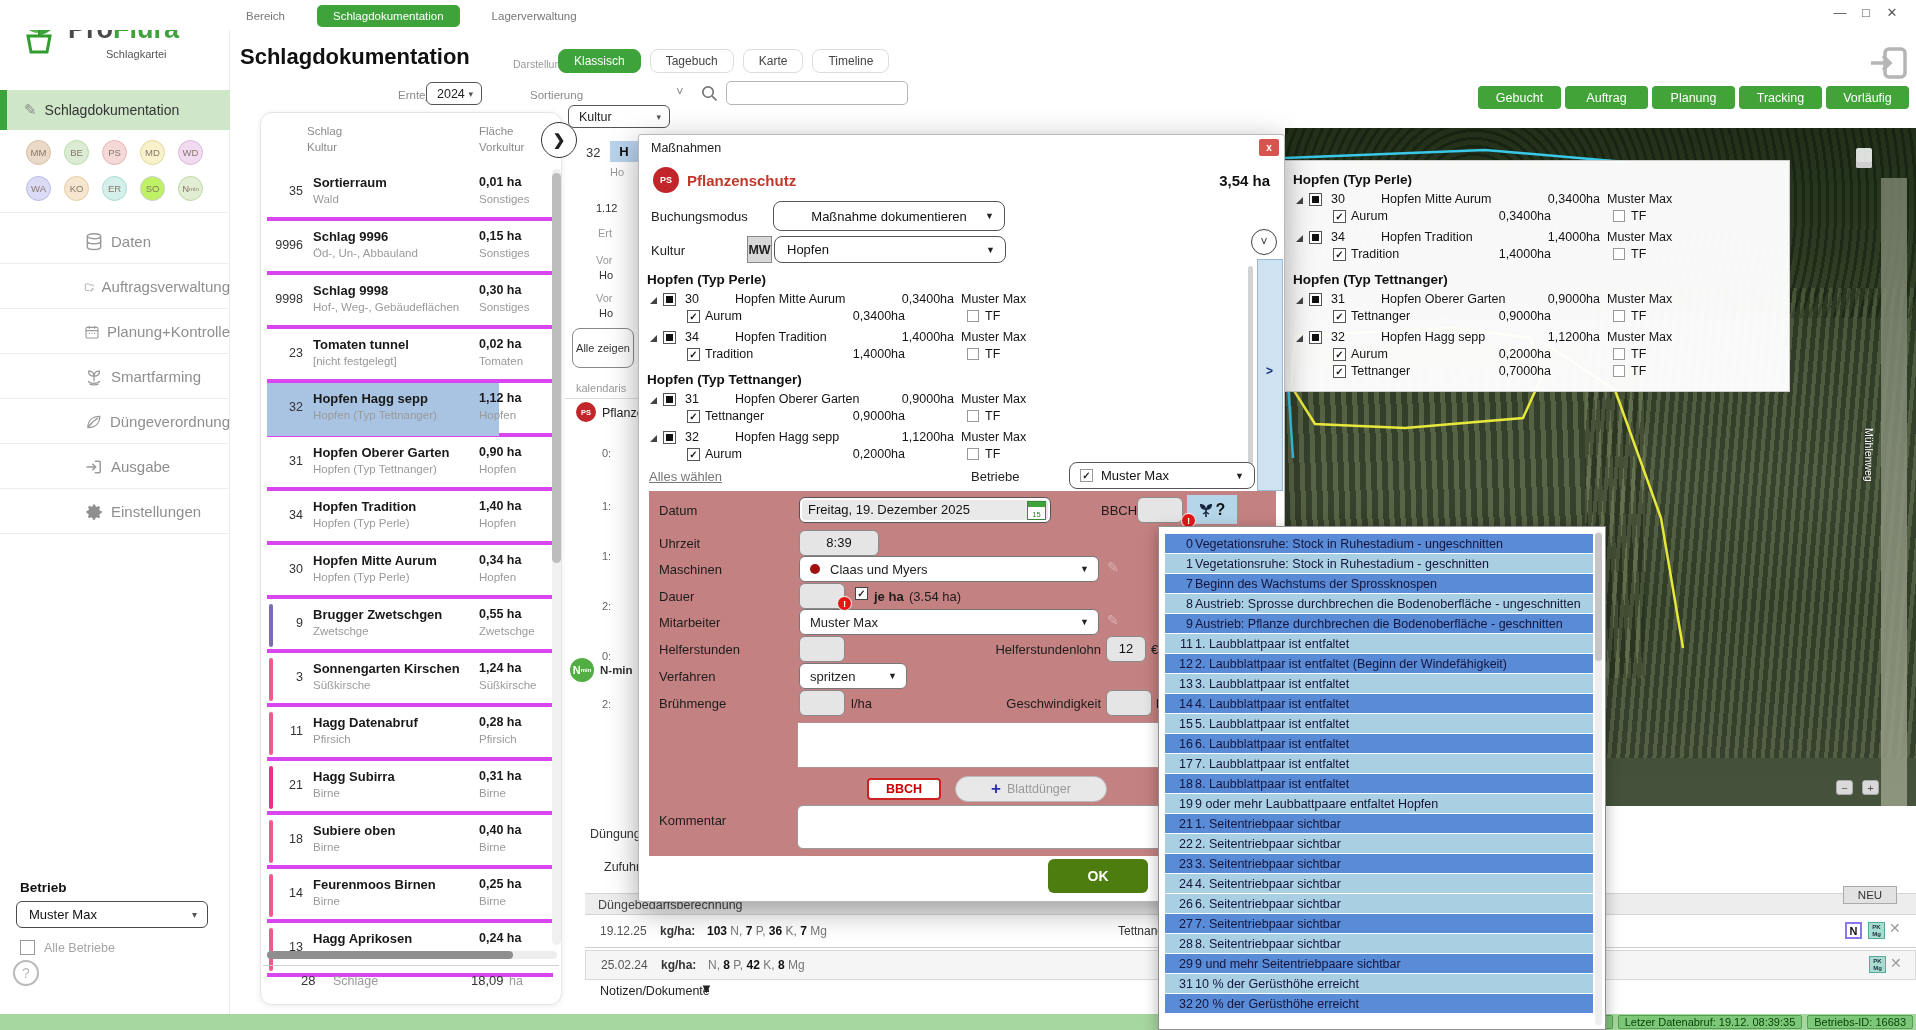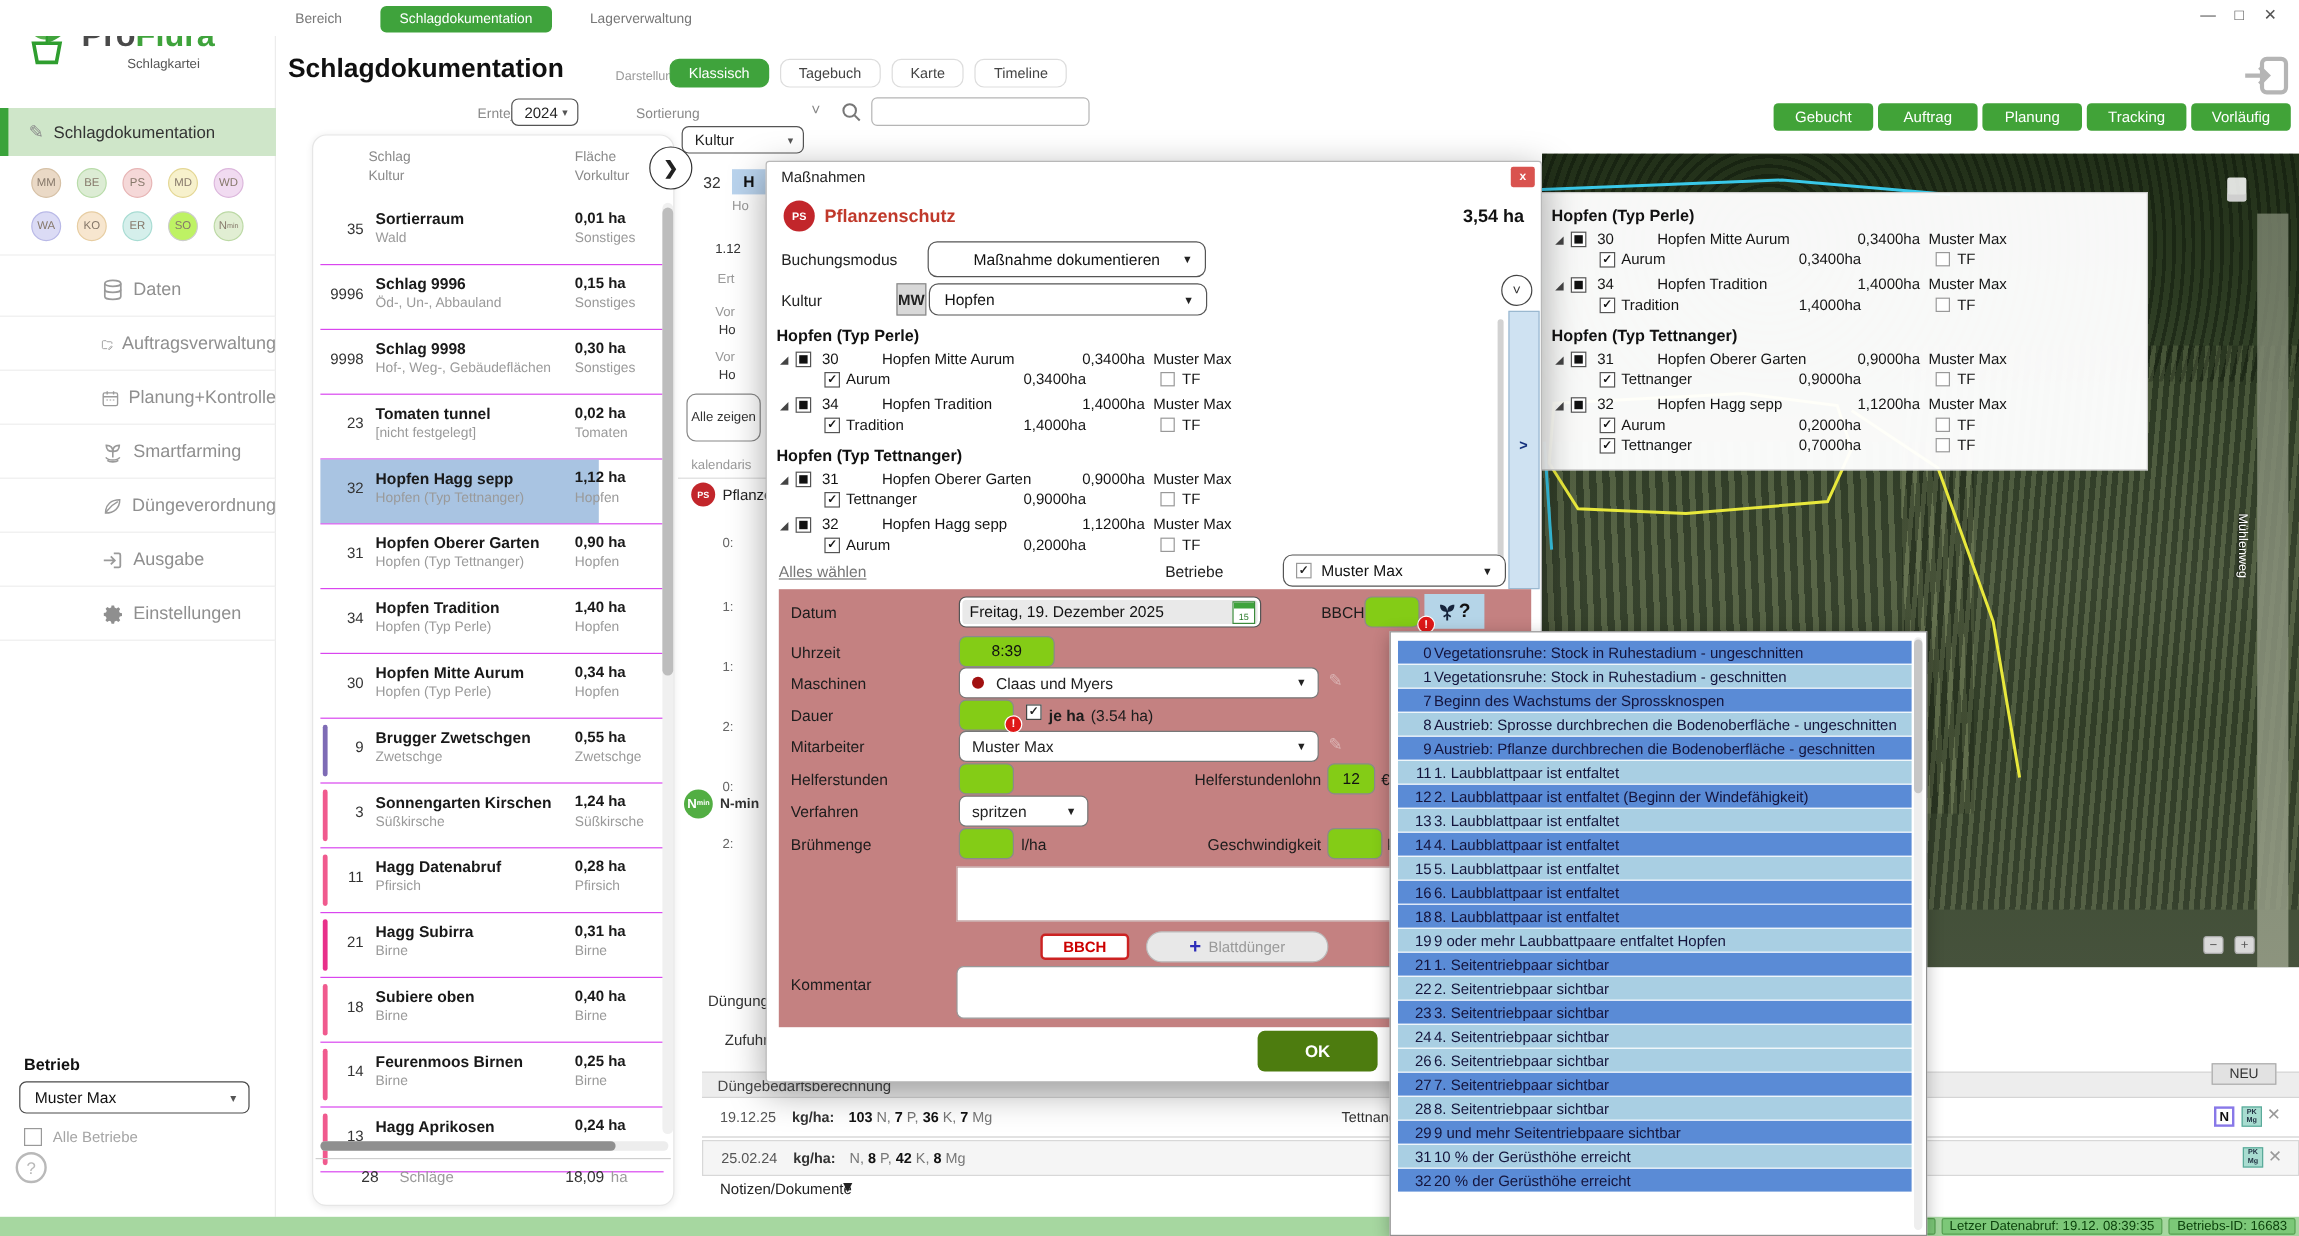--- a/index.html
+++ b/index.html
@@ -45,21 +45,21 @@
   .fselect{border:1px solid #555;border-radius:6px;background:#fff;display:flex;align-items:center;position:relative}
   .fselect .v{margin-left:10px;font-size:12.5px;color:#222}
   .fselect .c{position:absolute;right:8px;font-size:9px;color:#555}
   .searchinput{border:1px solid #b5b5b5;border-radius:5px;background:#fff}
   .statusbtns{left:1478px;top:86px;display:flex;gap:4px}
   .sbtn{width:83px;height:23px;background:#41a338;border-radius:4px;color:#fff;font-size:12.5px;display:flex;align-items:center;justify-content:center;cursor:pointer}
   
   .card{left:260px;top:112px;width:302px;height:893px;background:#fff;border:1px solid #e6e6e6;border-radius:12px;box-shadow:0 1px 6px rgba(0,0,0,.08);z-index:3}
   .clh{position:absolute;font-size:11.5px;color:#8a8a8a}
   .frows{position:absolute;left:6px;top:54px;width:286px}
-  .frow{position:relative;height:54px;border-bottom:1px solid #d946ef}
+  .frow{position:relative;height:54px;border-bottom:4px solid #d946ef}
   .frow .selbg{display:none;position:absolute;left:0;top:0;width:232px;height:53px;background:#a9c4e2}
   .frow[data-selected] .selbg{display:block}
   .frow .rowbar{position:absolute;left:2px;top:5px;width:4px;height:43px;border-radius:2px}
   .frow .rnum{position:absolute;left:4px;top:17px;width:32px;text-align:right;font-size:12.5px;color:#333}
   .frow .rname{position:absolute;left:46px;top:8px;font-size:13px;font-weight:bold;color:#191919;white-space:nowrap}
   .frow .rkultur{position:absolute;left:46px;top:26px;font-size:11.5px;color:#9a9a9a;white-space:nowrap}
   .frow .rarea{position:absolute;left:212px;top:8px;font-size:12.5px;font-weight:bold;color:#191919}
   .frow .rvor{position:absolute;left:212px;top:26px;font-size:11.5px;color:#9a9a9a}
   .circlebtn{width:36px;height:36px;border:1.5px solid #333;border-radius:50%;background:#fff;display:flex;align-items:center;justify-content:center;font-size:15px;font-weight:bold;color:#222;z-index:5;cursor:pointer}
   
@@ -81,21 +81,21 @@
   .tfl{position:absolute;left:338px;top:1px}
   
   .modal{left:638px;top:134px;width:647px;height:768px;background:#fff;border:1px solid #b8b8b8;border-radius:3px;box-shadow:0 8px 30px rgba(0,0,0,.35);z-index:10}
   .m-close{position:absolute;right:5px;top:4px;width:20px;height:17px;background:#d9534f;border-radius:2px;color:#fff;font-size:10px;font-weight:bold;display:flex;align-items:center;justify-content:center;cursor:pointer}
   .pscircle{border-radius:50%;background:#c2262b;color:#fff;font-weight:bold;display:flex;align-items:center;justify-content:center}
   .dd{position:absolute;background:#fff;border:1.5px solid #555;border-radius:8px;display:flex;align-items:center}
   .dd .v{margin-left:12px;font-size:13px;color:#111}
   .dd .c{position:absolute;right:10px;font-size:9px;color:#222}
   .pink{position:absolute;left:10px;top:356px;width:627px;height:365px;background:#c48181}
   .pink .plabel{position:absolute;font-size:13px;color:#1c1c1c}
-  .pin{position:absolute;background:#84cc16;border:1px solid #8a8a8a;border-radius:6px;height:26px;font-size:13px;color:#111}
+  .pin{position:absolute;background:#e5e5e5;border:1px solid #8a8a8a;border-radius:6px;height:26px;font-size:13px;color:#111}
   .pdd{position:absolute;background:#fff;border:1px solid #777;border-radius:6px;height:26px;display:flex;align-items:center}
   .pdd .v{margin-left:10px;font-size:13px}
   .pdd .c{position:absolute;right:9px;font-size:9px;color:#222}
   .redex{position:absolute;width:15px;height:15px;border-radius:50%;background:#e01818;border:1.5px solid #fff;color:#fff;font-size:9.5px;font-weight:bold;display:flex;align-items:center;justify-content:center;z-index:2}
   .pencil{position:absolute;font-size:14px;color:#dab3b3}
   .okbtn{position:absolute;left:409px;top:724px;width:100px;height:34px;background:#4d7c0f;border-radius:6px;color:#fff;font-size:14px;font-weight:bold;display:flex;align-items:center;justify-content:center;cursor:pointer}
   
   .bbch{left:1158px;top:526px;width:448px;height:504px;background:#fff;border:1px solid #909090;box-shadow:0 4px 14px rgba(0,0,0,.3);z-index:20;overflow:hidden}
   .bbch-rows{position:absolute;left:6px;top:7px;width:428px}
   .brow{height:19px;margin-bottom:1px;display:flex;align-items:center;font-size:12.5px;color:#14143c;cursor:pointer}
@@ -908,20 +908,24 @@
         <span class="bt">4. Laubblattpaar ist entfaltet</span>
       </div>
         <div class="brow" data-shade="l">
         <span class="bc">15</span>
         <span class="bt">5. Laubblattpaar ist entfaltet</span>
       </div>
         <div class="brow" data-shade="d">
         <span class="bc">16</span>
         <span class="bt">6. Laubblattpaar ist entfaltet</span>
       </div>
+        <div class="brow" data-shade="l">
+        <span class="bc">17</span>
+        <span class="bt">7. Laubblattpaar ist entfaltet</span>
+      </div>
         <div class="brow" data-shade="d">
         <span class="bc">18</span>
         <span class="bt">8. Laubblattpaar ist entfaltet</span>
       </div>
         <div class="brow" data-shade="l">
         <span class="bc">19</span>
         <span class="bt">9 oder mehr Laubbattpaare entfaltet Hopfen</span>
       </div>
         <div class="brow" data-shade="d">
         <span class="bc">21</span>

